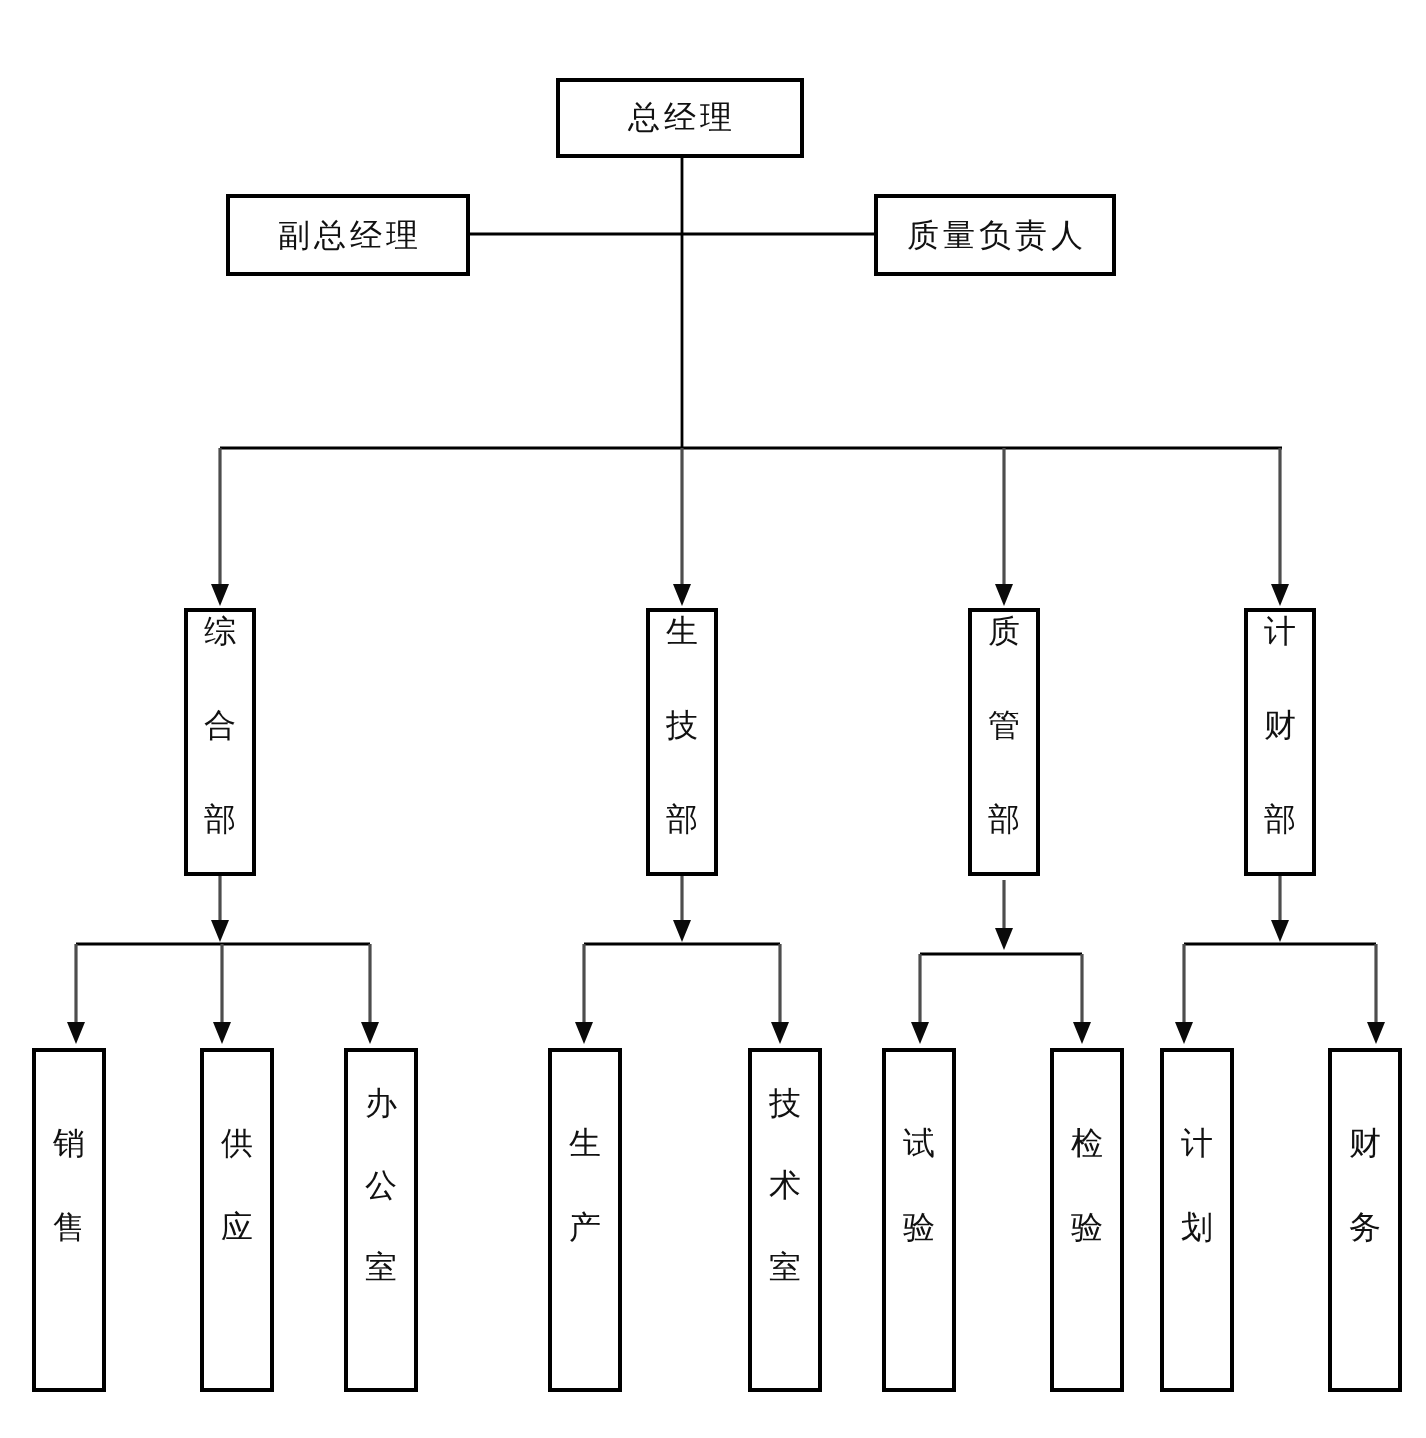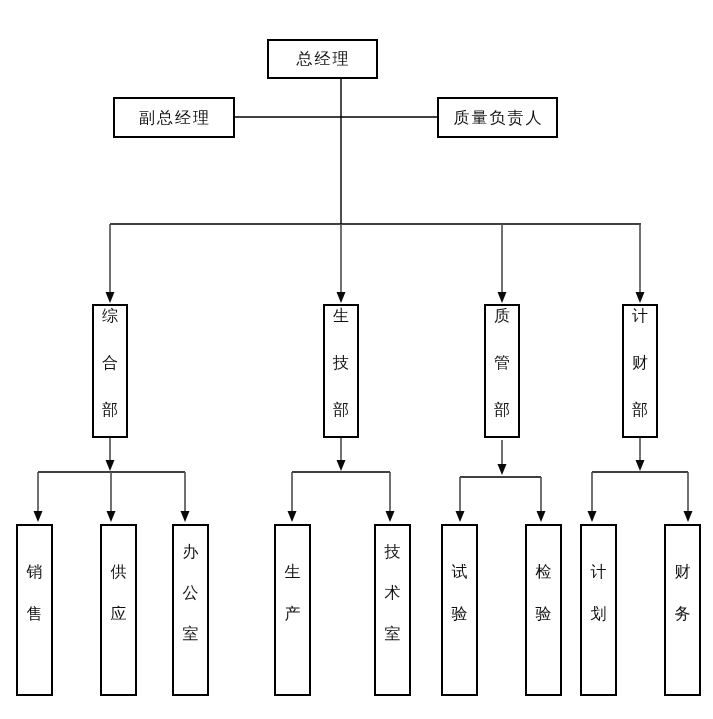--- a/index.html
+++ b/index.html
@@ -83,21 +83,21 @@
       <polygon points="180.5,511 189.5,511 185,522"></polygon>
       <polygon points="287.5,511 296.5,511 292,522"></polygon>
       <polygon points="385.5,511 394.5,511 390,522"></polygon>
       <polygon points="455.5,511 464.5,511 460,522"></polygon>
       <polygon points="536.5,511 545.5,511 541,522"></polygon>
       <polygon points="587.5,511 596.5,511 592,522"></polygon>
       <polygon points="683.5,511 692.5,511 688,522"></polygon>
     </g>
   </svg>
 
-  <div class="box h" style="left:267px; top:39px; width:111px; height:40px;">总经理</div>
+  <div class="box h" style="left:278px; top:39px; width:124px; height:40px;">总经理</div>
 
   <div class="box h" style="left:437px; top:97px; width:121px; height:41px;">质量负责人</div>
   <div class="box h" style="left:113px; top:97px; width:122px; height:41px;">副总经理</div>
 
   <div class="box v dept" style="left:92px; top:304px; width:36px; height:134px;">
       <span class="vchar">综</span>
       <span class="vchar">合</span>
       <span class="vchar">部</span>
     </div>
   <div class="box v dept" style="left:323px; top:304px; width:36px; height:134px;">

